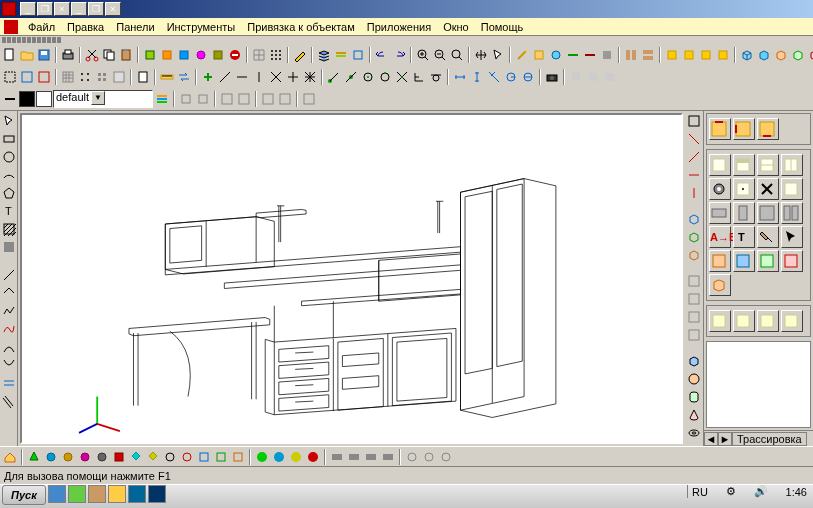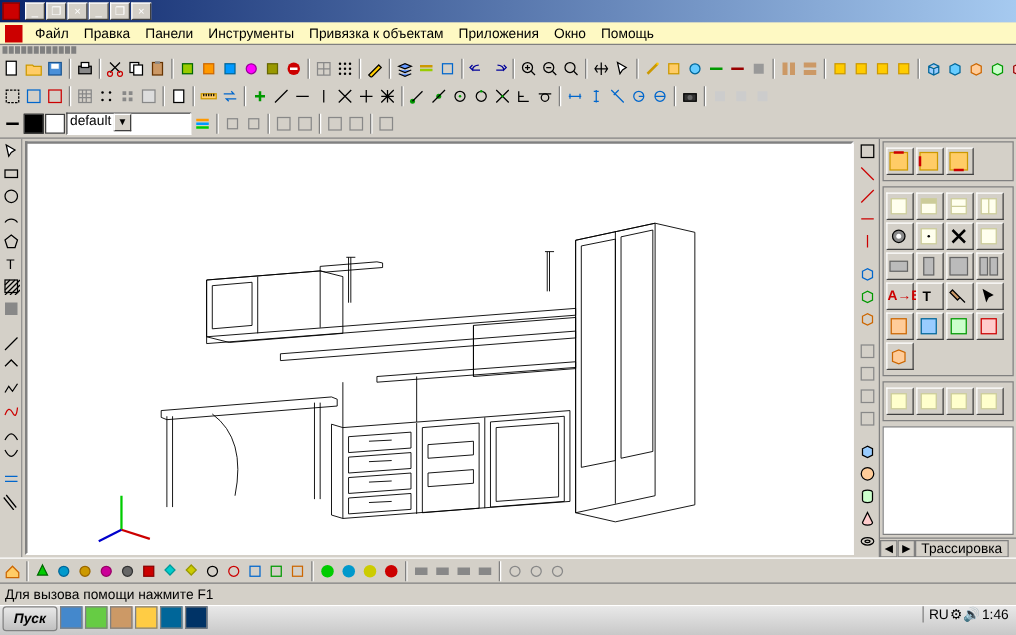--- a/index.html
+++ b/index.html
@@ -34,21 +34,21 @@
 .sp-btn svg{width:18px;height:18px}
 .sp-bottom{flex:1;border:1px solid #808080;margin:2px;background:#fff}
 .sp-tabs{height:16px;display:flex;align-items:center;border-top:1px solid #808080;font-size:10px}
 .sp-tabs .arr{width:14px;height:14px;border:1px solid #808080;text-align:center;line-height:12px;background:#d4d0c8}
 .sp-tabs .tab{padding:0 4px;border:1px solid #808080;background:#d4d0c8}
 .bottomtb{height:20px;background:#d4d0c8;border-top:1px solid #fff;display:flex;align-items:center;padding:1px 2px;gap:1px}
 .statusbar{height:18px;background:#d4d0c8;border-top:1px solid #808080;display:flex;align-items:center;padding:0 4px;font-size:10px}
 .taskbar{height:24px;background:linear-gradient(to bottom,#e8e8e8,#c8c8c8);border-top:1px solid #fff;display:flex;align-items:flex-start;padding:0 2px;gap:2px}
 .startbtn{height:20px;padding:0 8px;background:linear-gradient(to bottom,#e8e8e8,#c0c0c0);border:1px solid #808080;border-radius:3px;display:flex;align-items:center;font-weight:bold;font-style:italic}
 .tbicon{width:18px;height:18px;border:1px solid #808080;background:#fff}
-.tray{margin-left:auto;display:flex;align-items:center;gap:1px;padding:0 4px;border-left:1px solid #808080}
+.tray{margin-left:auto;display:flex;align-items:center;gap:18px;padding:0 4px;border-left:1px solid #808080}
 </style>
 </head>
 <body>
 
 <div class="titlebar">
   <div class="icon"></div>
   <div class="winbtns">
     <div class="winbtn">_</div>
     <div class="winbtn">❐</div>
     <div class="winbtn">×</div>

